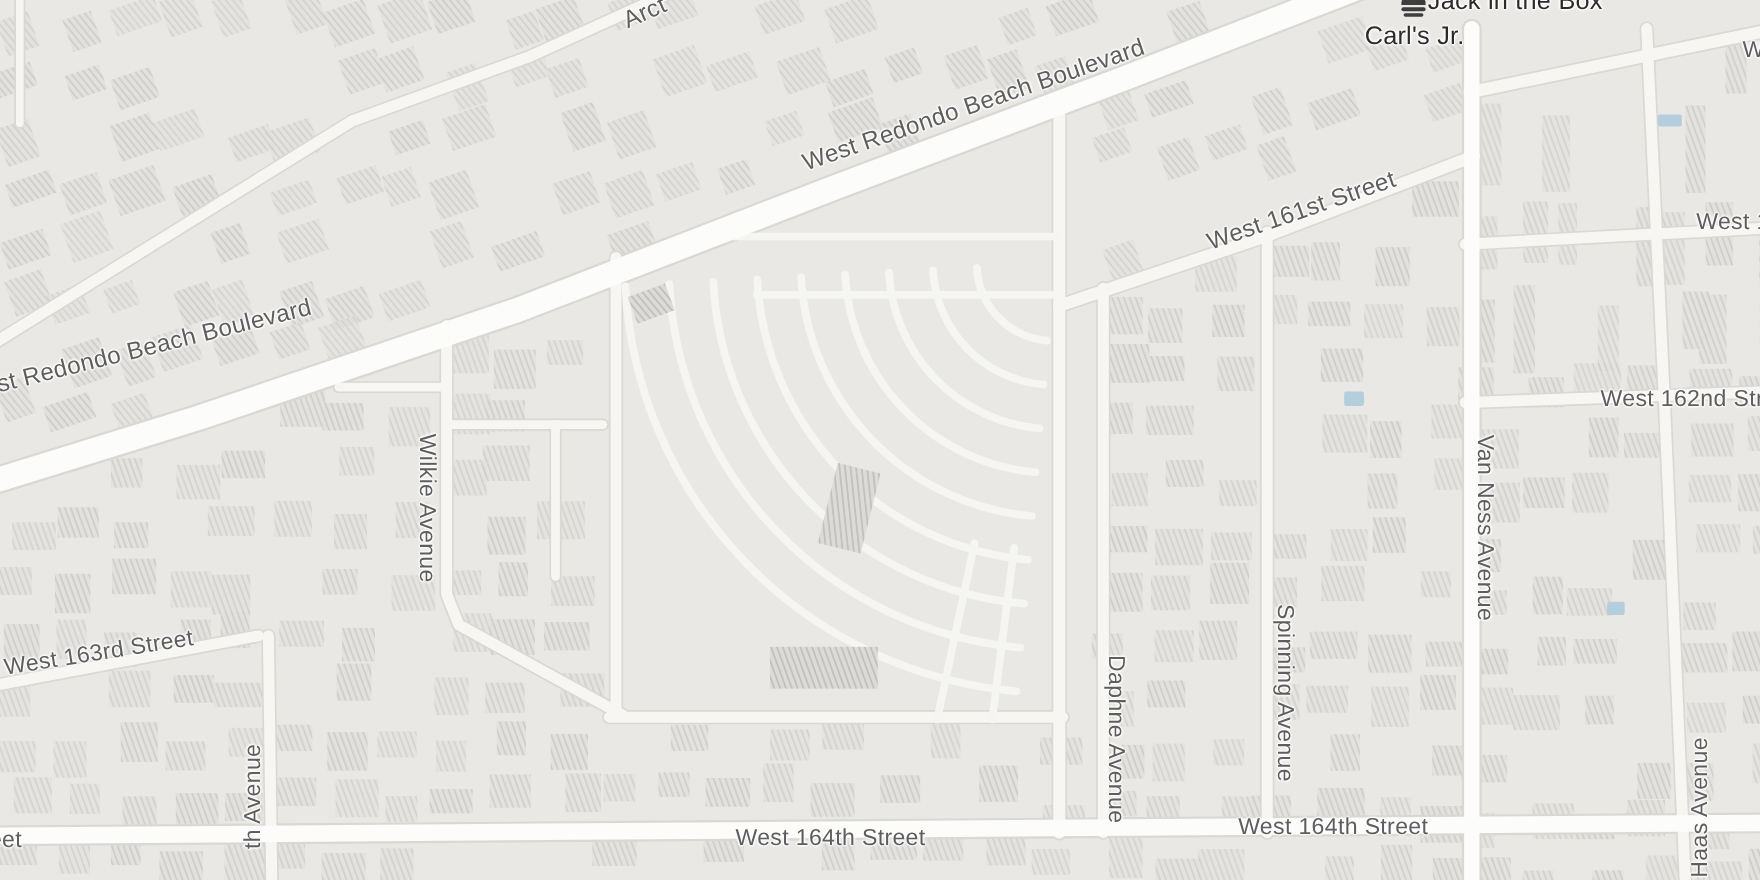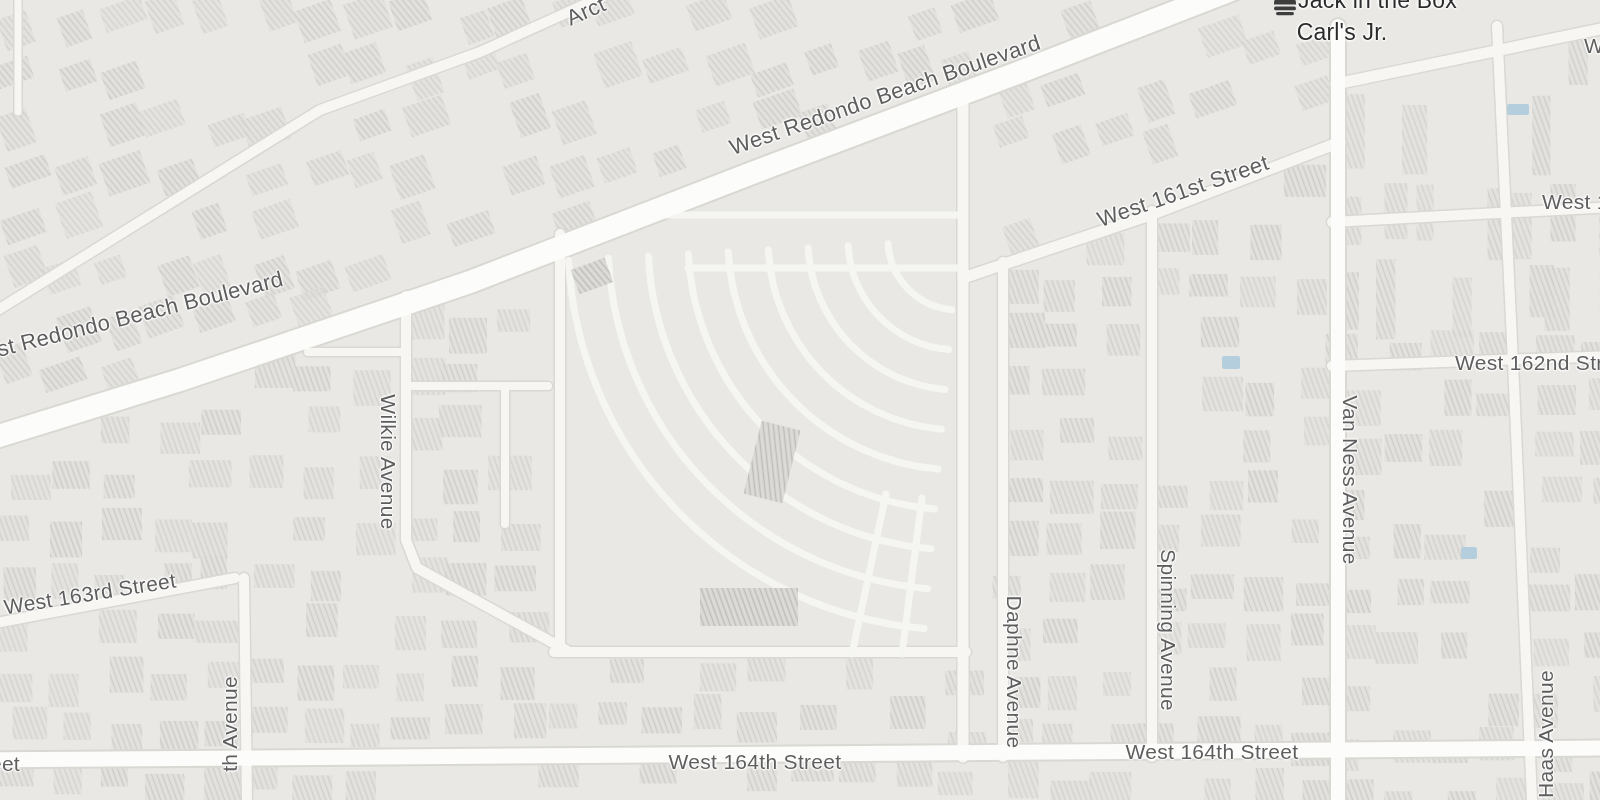--- a/index.html
+++ b/index.html
@@ -478,19 +478,19 @@
   <div class="lbl ctr" style="left:1014px;top:672px;--r:90deg">Daphne Avenue</div>
   <div class="lbl ctr" style="left:1168px;top:630px;--r:90deg">Spinning Avenue</div>
   <div class="lbl ctr" style="left:1350px;top:480px;--r:90deg">Van Ness Avenue</div>
   <div class="lbl ctr" style="left:1546px;top:734px;--r:-90deg">Haas Avenue</div>
   <div class="lbl ctr" style="left:230px;top:724px;--r:-90deg">th Avenue</div>
   <div class="lbl ctr" style="left:755px;top:762px">West 164th Street</div>
   <div class="lbl ctr" style="left:1212px;top:752px">West 164th Street</div>
   <div class="lbl" style="right:1580px;top:752px">West 164th Street</div>
 
   <div class="lbl poi" style="left:1298px;top:-13px">Jack in the Box</div>
-  <div class="lbl poi ctr" style="left:1342px;top:32px">Carl's Jr.</div>
+  <div class="lbl poi ctr" style="left:1286px;top:32px">Carl's Jr.</div>
   <svg class="icon" style="left:1272px;top:-7px" width="26" height="24" viewBox="0 0 26 24">
     <path d="M2 10 A 11 8.5 0 0 1 24 10 L 24 11.5 L 2 11.5 Z" fill="#3e3e3e"></path>
     <rect x="2" y="13.5" width="22" height="3.8" rx="1.9" fill="#3e3e3e"></rect>
     <rect x="4" y="19" width="18" height="3.2" rx="1.6" fill="#3e3e3e"></rect>
   </svg>
 </div>
 
 </body></html>

